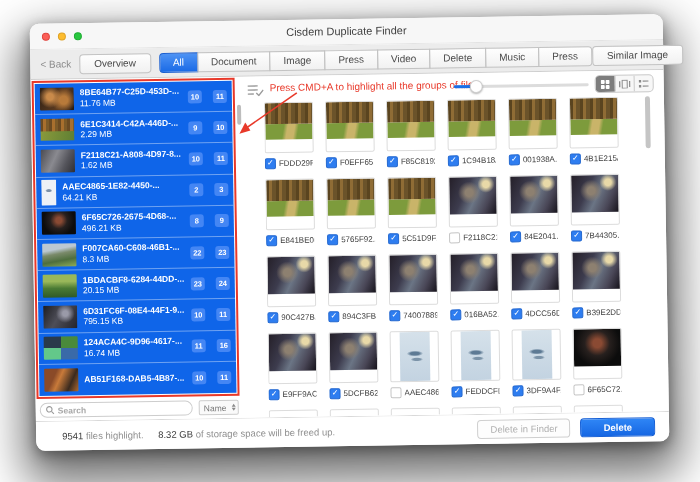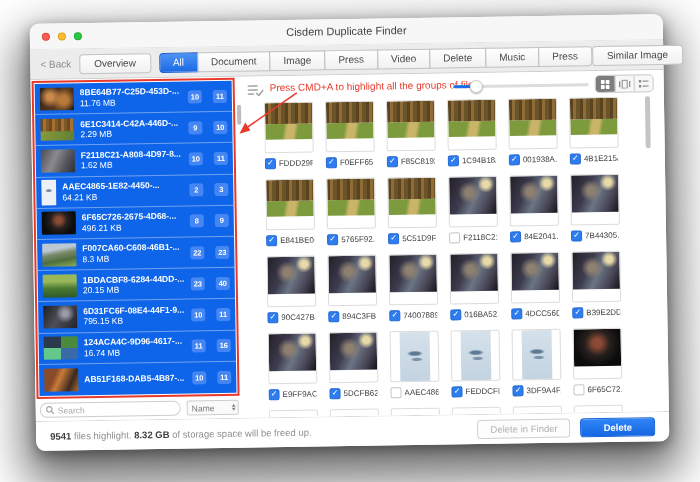--- a/index.html
+++ b/index.html
@@ -47,22 +47,22 @@
   .sname{font-size:8.5px;font-weight:700;color:#fff;white-space:nowrap;overflow:hidden;}
   .ssize{font-size:8.5px;color:#fff;white-space:nowrap;}
   .sbadges{display:flex;gap:11px;flex:none;}
   .badge{min-width:14px;height:13px;padding:0 2px;border-radius:3px;background:#4486f4;
     color:#fff;font-size:7.5px;font-weight:700;display:flex;align-items:center;justify-content:center;}
   .side-scroll{position:absolute;left:206px;top:28px;width:4px;height:20px;background:#bdbdbd;
     border-radius:2px;z-index:3;}
   .searchrow{position:absolute;left:4px;top:323px;width:199px;display:flex;gap:6px;z-index:2;}
   .search{flex:1;height:15px;border:1px solid #cdcdcd;border-radius:8px;background:#fff;
     display:flex;align-items:center;gap:3px;padding:0 5px;}
-  .search .ph{font-size:8.5px;color:#aaa;}
-  .sortsel{width:52px;height:15px;border:1px solid #cdcdcd;border-radius:2px;background:#fafafa;
+  .search .ph{font-size:8.5px;color:#aaa;font-weight:bold;}
+  .sortsel{width:40px;height:15px;border:1px solid #cdcdcd;border-radius:2px;background:#fafafa;
     display:flex;align-items:center;padding:0 2px 0 4px;}
   .sortsel .val{font-size:8.5px;color:#777;flex:1;}
   .steppers{display:flex;flex-direction:column;gap:1px;}
   .tri-up{width:0;height:0;border-left:2.5px solid transparent;border-right:2.5px solid transparent;
     border-bottom:3px solid #8a8a8a;}
   .tri-dn{width:0;height:0;border-left:2.5px solid transparent;border-right:2.5px solid transparent;
     border-top:3px solid #8a8a8a;}
   
   .main{position:absolute;left:206px;top:0;right:0;bottom:0;}
   .mtoolbar{position:relative;height:26px;}
@@ -94,21 +94,21 @@
   .cb{width:11px;height:11px;border-radius:2px;flex:none;background:#fff;border:1px solid #c4c4c4;
     display:flex;align-items:center;justify-content:center;font-size:8px;color:#fff;line-height:1;}
   .cb.on{background:var(--checkbox-blue,#2e7df0);border-color:#2468cf;}
   .gname{font-size:8px;color:#3c3c3c;white-space:nowrap;overflow:hidden;max-width:34px;}
   .main-scroll{position:absolute;right:14px;top:26px;width:5px;height:52px;background:#c5c5c5;
     border-radius:3px;}
   
   .statusbar{height:30px;border-top:1px solid #d9d9d9;border-radius:0 0 9px 9px;background:#fff;
     display:flex;align-items:center;padding:0 14px;gap:10px;}
   .status{font-size:9.5px;color:#8f8f8f;}
-  .status b{color:#3d3d3d;font-weight:700;}
+  .status b{color:#3d3d3d;font-weight:400;margin-left:12px;}
   .btn-dif{height:19px;padding:0 12px;border-radius:4px;border:1px solid #cfcfcf;background:#fdfdfd;
     color:#b0b0b0;font-size:9.5px;font-family:"Liberation Sans",sans-serif;}
   .btn-del{height:19px;padding:0 22px;border-radius:4px;border:1px solid #1760d6;
     background:linear-gradient(#2f86f6,#1667e3);color:#fff;font-weight:700;font-size:9.5px;
     font-family:"Liberation Sans",sans-serif;}
   
   .th-trees{background:
     repeating-linear-gradient(90deg,#5a441f 0 3px,#8f6c35 3px 6px,#6b532a 6px 10px) top/100% 58% no-repeat,
     linear-gradient(100deg,#7d9b3c 0 38%,#c9b469 46% 60%,#7d9b3c 68%) bottom/100% 42% no-repeat;}
   .th-woman{background:
@@ -240,21 +240,21 @@
             </span>
           </div>
           <div class="sgroup">
             <span class="sthumb th-greenmtn"></span>
             <span class="stext">
               <span class="sname">1BDACBF8-6284-44DD-...</span>
               <span class="ssize">20.15 MB</span>
             </span>
             <span class="sbadges">
               <span class="badge">23</span>
-              <span class="badge">40</span>
+              <span class="badge">24</span>
             </span>
           </div>
           <div class="sgroup">
             <span class="sthumb th-darkblur"></span>
             <span class="stext">
               <span class="sname">6D31FC6F-08E4-44F1-9...</span>
               <span class="ssize">795.15 KB</span>
             </span>
             <span class="sbadges">
               <span class="badge">10</span>

